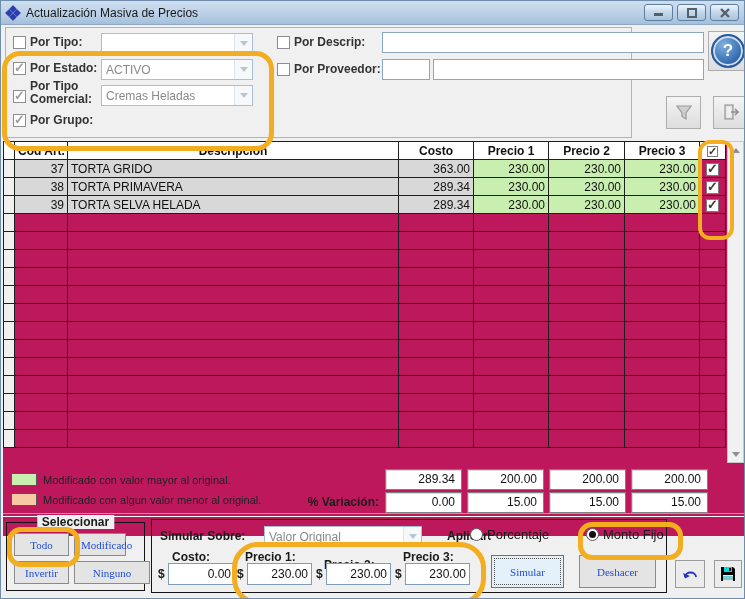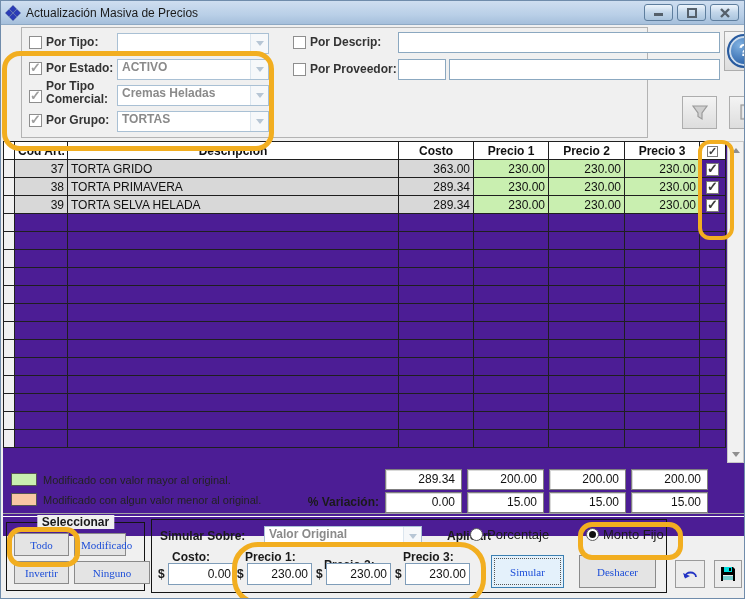--- a/index.html
+++ b/index.html
@@ -4,34 +4,34 @@
 <style>
   html,body{margin:0;padding:0;background:#cfd8e2;font-family:"Liberation Sans",sans-serif;}
   .window{position:relative;width:745px;height:599px;background:#f0f0f0;border:1px solid #708cab;box-sizing:border-box;overflow:hidden;}
   
   .titlebar{position:absolute;left:0;top:0;width:100%;height:24px;background:linear-gradient(#cfdef0,#b9cfe7 60%,#a5bfdb);border-bottom:1px solid #8ea9c4;display:flex;align-items:center;padding-left:4px;box-sizing:border-box;}
   .app-icon{width:16px;height:16px;margin-right:5px;display:inline-block;}
   .title-text{font-size:12px;color:#1a1a1a;}
   .win-controls{position:absolute;right:5px;top:3px;display:flex;gap:4px;}
   .winbtn{width:29px;height:17px;border:1px solid #5e7e9e;border-radius:3px;background:linear-gradient(#eef5fc,#c2d6ea 50%,#aac4dd);display:flex;align-items:center;justify-content:center;padding:0;cursor:pointer;}
   
-  .filter-panel{position:absolute;left:20px;top:26px;width:627px;height:111px;background:#f0f0f0;border:1px solid #b3b3b3;box-sizing:border-box;}
+  .filter-panel{position:absolute;left:4px;top:26px;width:627px;height:111px;background:#f0f0f0;border:1px solid #b3b3b3;box-sizing:border-box;}
   .flabel{position:absolute;font-size:12px;font-weight:bold;color:#333;}
   .cb{position:absolute;width:13px;height:13px;background:#fff;border:1px solid #8e8e8e;box-sizing:border-box;}
   .cb.checked::after{content:"✓";position:absolute;left:0px;top:-3px;font-size:13px;font-weight:bold;color:#444;}
   .cb.dim.checked::after{color:#9f9f9f;}
-  .dropdown{position:absolute;width:152px;height:21px;background:#fff;border:1px solid #a9c0d4;box-sizing:border-box;display:flex;align-items:flex-start;font-weight:bold;}
+  .dropdown{position:absolute;width:152px;height:21px;background:#fff;border:1px solid #a9c0d4;box-sizing:border-box;display:flex;align-items:center;}
   .dd-value{flex:1;font-size:12px;color:#8a8a8a;padding-left:4px;overflow:hidden;white-space:nowrap;}
   .dd-btn{width:17px;height:100%;display:flex;align-items:center;justify-content:center;border-left:1px solid #dce6ef;background:#f6f8fa;}
   .tri{width:0;height:0;border-left:4px solid transparent;border-right:4px solid transparent;border-top:5px solid #b7c6d5;}
   .tf{position:absolute;background:#fff;border:1px solid #8ba8c0;box-sizing:border-box;height:21px;font-size:12px;padding:0 3px;font-family:"Liberation Sans",sans-serif;}
   .sqbtn{position:absolute;background:linear-gradient(#f4f4f4,#dddddd);border:1px solid #adadad;display:flex;align-items:center;justify-content:center;cursor:pointer;padding:0;}
   .help-circle{width:30px;height:30px;border-radius:50%;background:radial-gradient(circle at 35% 30%,#7fb0e0,#2f66ac 70%);border:2px solid #285a9e;box-shadow:0 0 0 2px #cddcec inset;color:#fff;font-size:17px;font-weight:bold;display:flex;align-items:center;justify-content:center;}
   
-  .grid-wrap{position:absolute;left:2px;top:140px;width:741px;height:395px;background:#4c1d95;}
+  .grid-wrap{position:absolute;left:2px;top:140px;width:741px;height:395px;background:#be185d;}
   table.grid{border-collapse:collapse;table-layout:fixed;width:722px;font-size:12px;color:#111;}
   table.grid td,table.grid th{border:1px solid #1f1f1f;height:18px;padding:0 3px;overflow:hidden;white-space:nowrap;box-sizing:border-box;}
   table.grid th{font-weight:bold;background:#fff;text-align:center;}
   tr.data td.c-cod{background:#d8d8d8;text-align:right;}
   tr.data td.c-desc{background:#d8d8d8;text-align:left;}
   tr.data td.c-num{background:#d8d8d8;text-align:right;}
   tr.data td.c-precio{background:#c9efb0;text-align:right;}
   td.c-sel,th.c-sel{background:#f0f0f0;border-color:#8f8f8f;}
   td.c-chk,th.c-chk{text-align:center;padding:0;}
   .gridcb{position:relative;display:inline-block;width:13px;height:13px;background:#fff;border:1px solid #7a7a7a;box-sizing:border-box;vertical-align:middle;}
@@ -125,26 +125,20 @@
     </span>
     <div class="dropdown" style="left:95px;top:57px;gap:16px;">
       <span class="dd-value">Cremas Heladas</span>
       <span class="dd-btn">
           <i class="tri"></i>
         </span>
     </div>
 
     <span class="cb dim checked" style="left:7px;top:86px;"></span>
     <span class="flabel" style="left:24px;top:85px;">Por Grupo:</span>
-    <div class="dropdown" style="left:95px;top:83px;">
-      <span class="dd-value">TORTAS</span>
-      <span class="dd-btn">
-          <i class="tri"></i>
-        </span>
-    </div>
 
     <span class="cb" style="left:271px;top:8px;"></span>
     <span class="flabel" style="left:288px;top:7px;">Por Descrip:</span>
     <input class="tf" style="left: 376px; top: 4px; width: 322px;" value="">
 
     <span class="cb" style="left:271px;top:35px;"></span>
     <span class="flabel" style="left:288px;top:34px;">Por Proveedor:</span>
     <input class="tf" style="left: 376px; top: 31px; width: 48px;" value="">
     <input class="tf" style="left: 427px; top: 31px; width: 271px;" value="">
 

